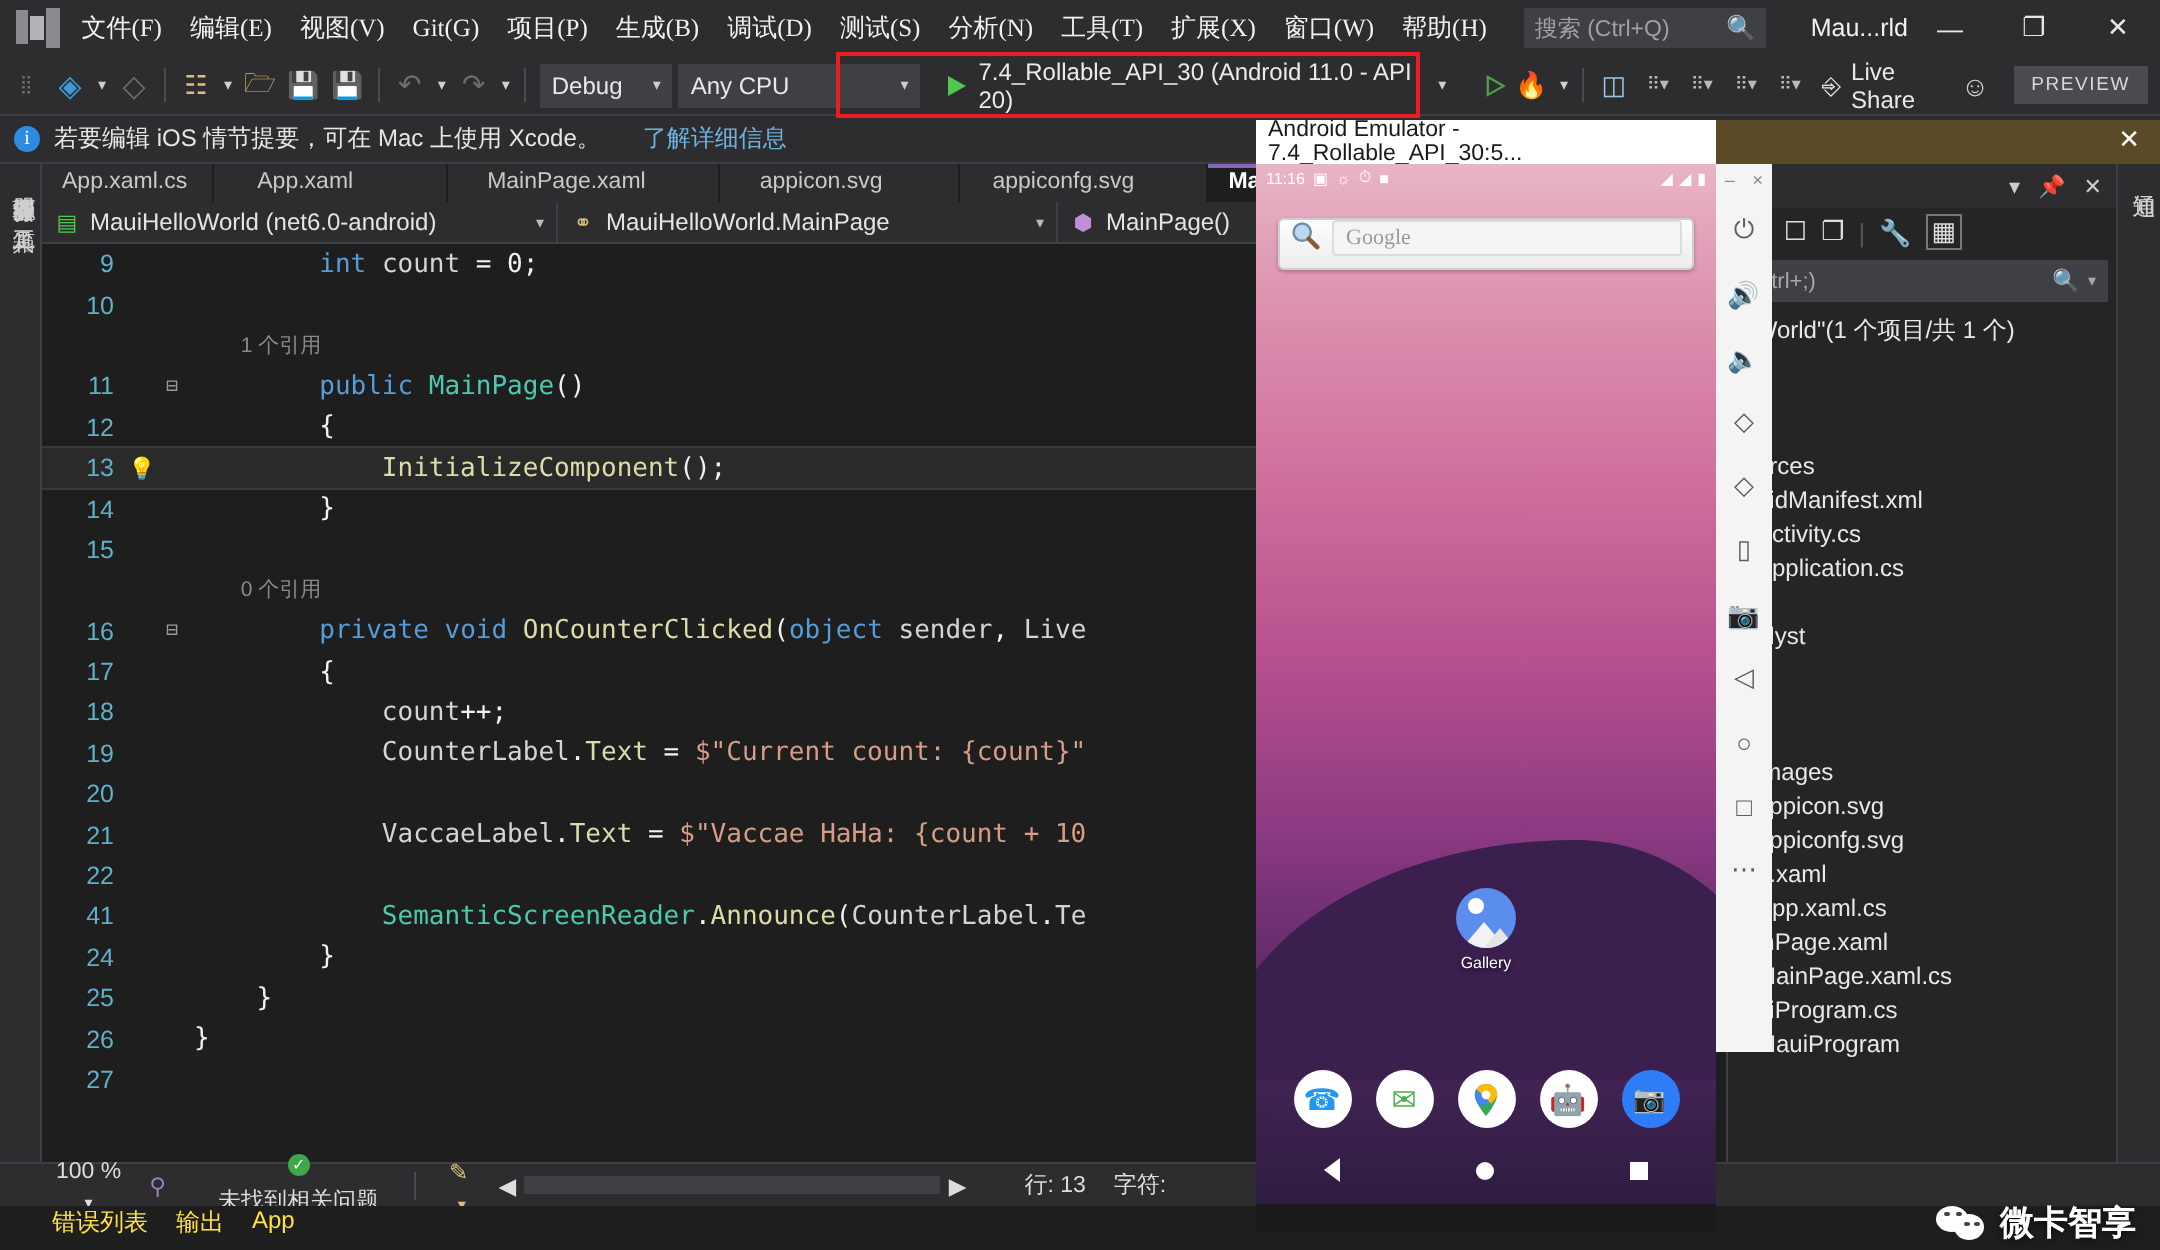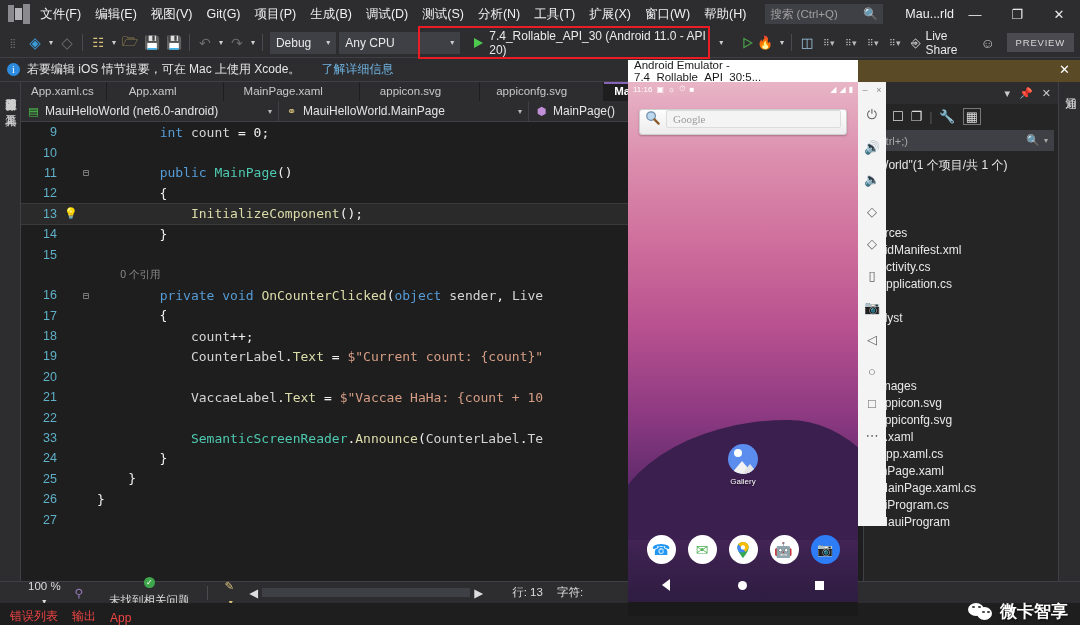--- a/index.html
+++ b/index.html
@@ -10,21 +10,21 @@
     position:relative;
   }
   #vs { position:absolute; inset:0; background:#1e1e1e; }
 
   
   .menubar { height:28px; background:#2d2d30; display:flex; align-items:center; padding-left:4px; }
   .vslogo { width:22px; height:20px; margin:0 8px 0 4px; position:relative; }
   .vslogo .l1 { position:absolute; left:0; top:1px; width:6px; height:17px; background:#8a8a8f; }
   .vslogo .l2 { position:absolute; left:7px; top:4px; width:7px; height:12px; background:#b4b4b8; }
   .vslogo .l3 { position:absolute; left:15px; top:0px; width:7px; height:20px; background:#8a8a8f; }
-  .menu-item { padding:4px 7px; color:#f1f1f1; font-size:12.5px; white-space:nowrap; cursor:default; }
+  .menu-item { padding:4px 7px; color:#f1f1f1; font-size:12.5px; white-space:nowrap; cursor:default;font-family:Liberation Serif, serif; }
   .searchbox { margin-left:12px; width:148px; height:20px; background:#3f3f46;
     display:flex; align-items:center; padding:0 5px; color:#a0a0a0; font-size:11.5px; position:relative; }
   .searchbox .mag { position:absolute; right:5px; color:#ddd; font-size:12px; }
   .apptitle { margin-left:22px; font-size:12.5px; color:#f1f1f1; }
   .wbtns { margin-left:auto; display:flex; }
   .wbtn { width:42px; height:28px; display:flex; align-items:center; justify-content:center;
     color:#e6e6e6; font-size:13px; }
 
   
   .toolbar { height:30px; background:#2d2d30; display:flex; align-items:center;
@@ -94,22 +94,22 @@
 
   
   .statusbar { position:absolute; left:0; right:0; bottom:22px; height:22px; background:#2d2d30;
     display:flex; align-items:center; font-size:11.5px; color:#ddd; border-top:1px solid #3f3f46; }
   .sbi { display:flex; align-items:center; gap:5px; padding:0 7px;flex-direction:column; }
   .okdot { width:11px;height:11px;border-radius:50%;background:#3fa64b;color:#fff;font-size:8px;
     display:flex;align-items:center;justify-content:center;}
   .hscroll { flex:1; display:flex; align-items:center; gap:4px; padding:0 8px; max-width:250px;}
   .hsbar { flex:1; height:9px; background:#3f3f46; }
   .hsthumb { width:72%; height:9px; background:#686868; }
-  .botbar { position:absolute; left:0; right:0; bottom:0; height:22px; background:#1e1e1e;
-    display:flex; align-items:flex-end; gap:14px; padding-left:10px; font-size:12px; color:#ef4444; }
+  .botbar { position:absolute; left:16px; right:0; bottom:0; height:22px; background:#1e1e1e;
+    display:flex; align-items:flex-start; gap:14px; padding-left:10px; font-size:12px; color:#fde047; }
 
   
   .solexp { position:absolute; right:22px; top:82px; width:195px; bottom:0;
     background:#252526; border-left:1px solid #3f3f46; display:flex; flex-direction:column; }
   .se-head { height:22px; background:#2d2d30; display:flex; align-items:center;
     justify-content:flex-end; gap:9px; padding-right:7px; color:#ccc; font-size:11px; }
   .se-tools { height:24px; display:flex; align-items:center; gap:7px; padding-left:10px;
     background:#252526; color:#dcdcdc; font-size:13px; }
   .se-search { height:21px; margin:2px 4px; background:#3f3f46; display:flex; align-items:center;
     padding:0 6px; font-size:11px; color:#a8a8a8; }
@@ -310,34 +310,35 @@
     <div class="navsel" style="flex:1;">
       <span class="nicon" style="color:#c08fd8;">⬢</span>
       <span>MainPage()</span>
     </div>
   </div>
 
   <div class="editor">
     <div id="code-rows">
         <div class="codeline"><span class="gutter">9</span><span class="glyph"></span><span class="fold"></span><span class="codetext">        <span class="k">int</span> <span class="p">count</span> = 0;</span></div>
         <div class="codeline"><span class="gutter">10</span><span class="glyph"></span><span class="fold"></span><span class="codetext"></span></div>
+        <div class="codeline"><span class="gutter"></span><span class="glyph"></span><span class="fold"></span><span class="codetext ref">        1 个引用</span></div>
         <div class="codeline"><span class="gutter">11</span><span class="glyph"></span><span class="fold">⊟</span><span class="codetext">        <span class="k">public</span> <span class="t">MainPage</span>()</span></div>
         <div class="codeline"><span class="gutter">12</span><span class="glyph"></span><span class="fold"></span><span class="codetext">        {</span></div>
         <div class="codeline curline"><span class="gutter">13</span><span class="glyph">💡</span><span class="fold"></span><span class="codetext">            <span class="m">InitializeComponent</span>();</span></div>
         <div class="codeline"><span class="gutter">14</span><span class="glyph"></span><span class="fold"></span><span class="codetext">        }</span></div>
         <div class="codeline"><span class="gutter">15</span><span class="glyph"></span><span class="fold"></span><span class="codetext"></span></div>
         <div class="codeline"><span class="gutter"></span><span class="glyph"></span><span class="fold"></span><span class="codetext ref">        0 个引用</span></div>
         <div class="codeline"><span class="gutter">16</span><span class="glyph"></span><span class="fold">⊟</span><span class="codetext">        <span class="k">private</span> <span class="k">void</span> <span class="m">OnCounterClicked</span>(<span class="k">object</span> <span class="p">sender</span>, <span class="p">Live</span></span></div>
         <div class="codeline"><span class="gutter">17</span><span class="glyph"></span><span class="fold"></span><span class="codetext">        {</span></div>
         <div class="codeline"><span class="gutter">18</span><span class="glyph"></span><span class="fold"></span><span class="codetext">            <span class="p">count</span>++;</span></div>
         <div class="codeline"><span class="gutter">19</span><span class="glyph"></span><span class="fold"></span><span class="codetext">            <span class="p">CounterLabel</span>.<span class="m">Text</span> = <span class="s">$"Current count: {count}"</span></span></div>
         <div class="codeline"><span class="gutter">20</span><span class="glyph"></span><span class="fold"></span><span class="codetext"></span></div>
         <div class="codeline"><span class="gutter">21</span><span class="glyph"></span><span class="fold"></span><span class="codetext">            <span class="p">VaccaeLabel</span>.<span class="m">Text</span> = <span class="s">$"Vaccae HaHa: {count + 10</span></span></div>
         <div class="codeline"><span class="gutter">22</span><span class="glyph"></span><span class="fold"></span><span class="codetext"></span></div>
-        <div class="codeline"><span class="gutter">33</span><span class="glyph"></span><span class="fold"></span><span class="codetext">            <span class="t">SemanticScreenReader</span>.<span class="m">Announce</span>(<span class="p">CounterLabel</span>.<span class="p">Te</span></span></div>
+        <div class="codeline"><span class="gutter">41</span><span class="glyph"></span><span class="fold"></span><span class="codetext">            <span class="t">SemanticScreenReader</span>.<span class="m">Announce</span>(<span class="p">CounterLabel</span>.<span class="p">Te</span></span></div>
         <div class="codeline"><span class="gutter">24</span><span class="glyph"></span><span class="fold"></span><span class="codetext">        }</span></div>
         <div class="codeline"><span class="gutter">25</span><span class="glyph"></span><span class="fold"></span><span class="codetext">    }</span></div>
         <div class="codeline"><span class="gutter">26</span><span class="glyph"></span><span class="fold"></span><span class="codetext">}</span></div>
         <div class="codeline"><span class="gutter">27</span><span class="glyph"></span><span class="fold"></span><span class="codetext"></span></div>
       </div>
   </div>
 
   <div class="solexp">
     <div class="se-head">
       <span>▾</span>

